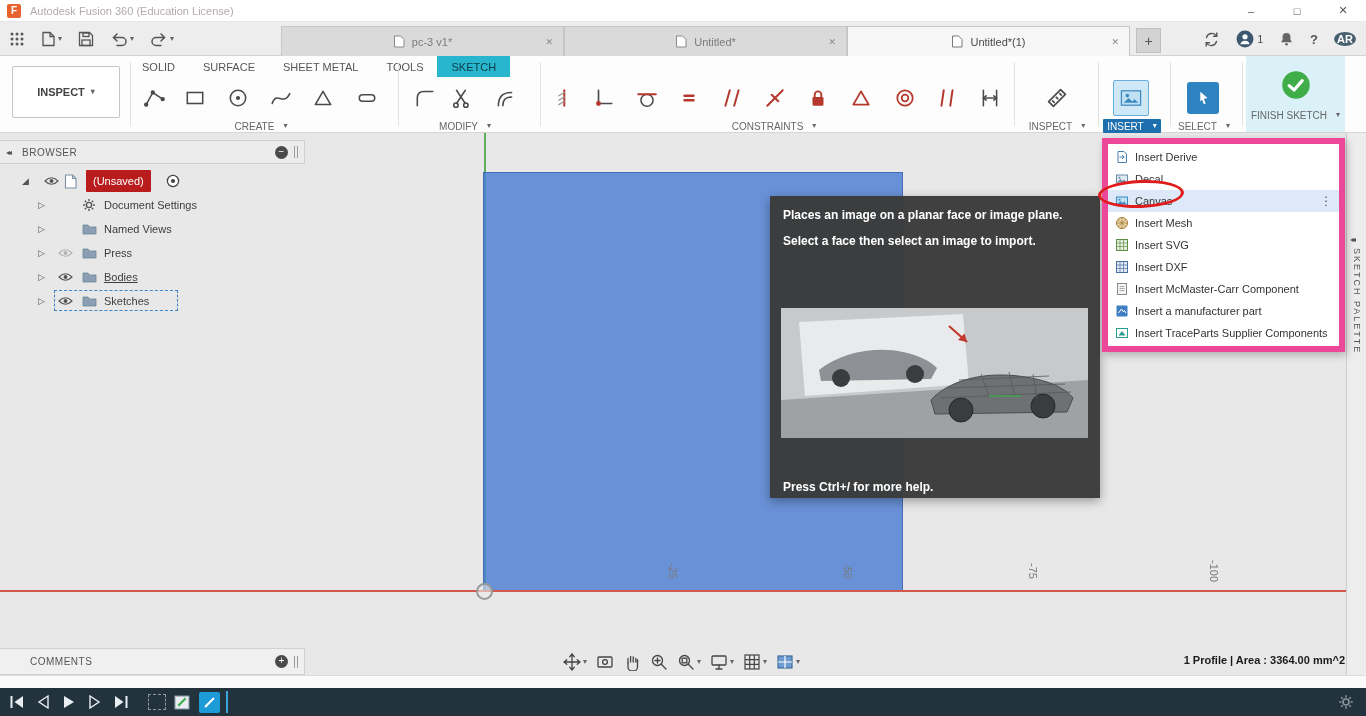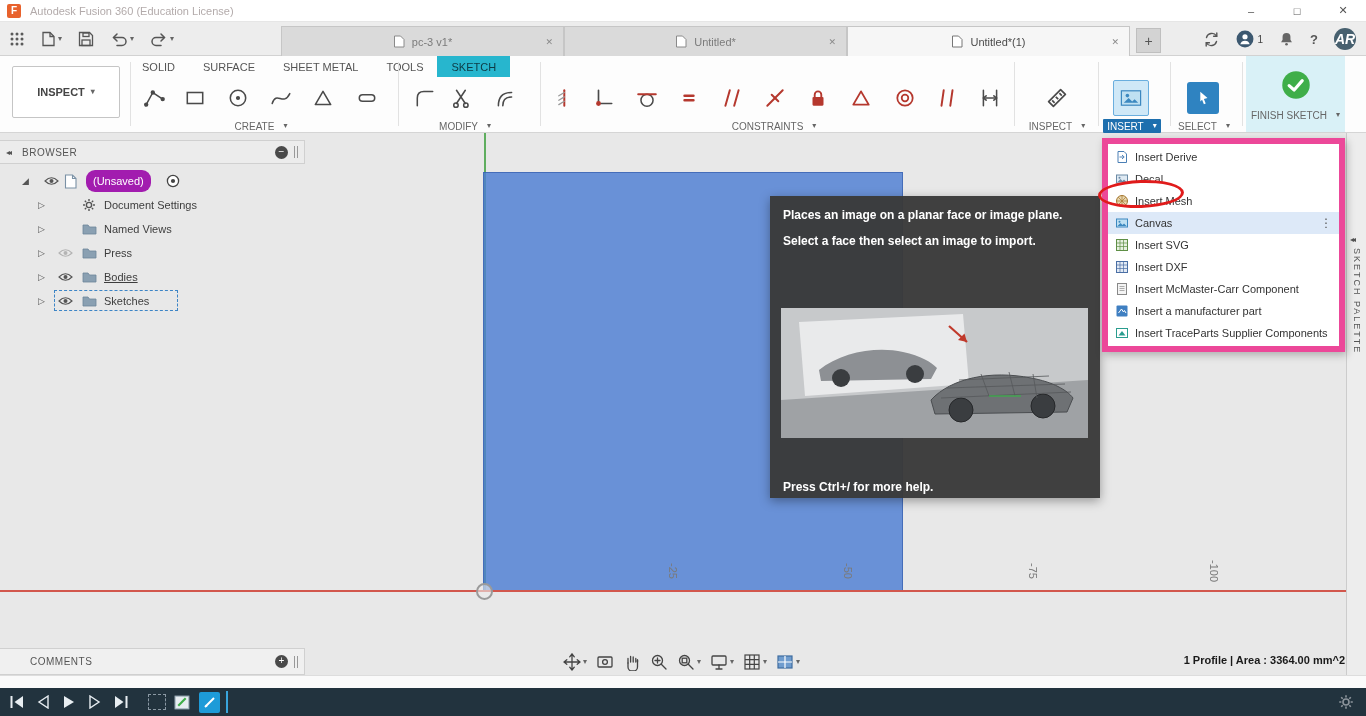--- a/index.html
+++ b/index.html
@@ -21,21 +21,21 @@
   .caret { font-size:8px; color:#666; line-height:1; }
   .doc-tabs { position:absolute; left:281px; top:0; height:34px; display:flex; align-items:flex-end; }
   .doc-tab { width:283px; height:30px; background:#dadada; border:1px solid #c6c6c6; border-bottom:none; display:flex; align-items:center; justify-content:center; gap:7px; font-size:11px; color:#7b7b7b; cursor:pointer; position:relative; }
   .doc-tab.active { background:#f6f6f6; color:#4a4a4a; }
   .doc-tab .close { position:absolute; right:10px; font-size:9px; color:#8a8a8a; cursor:pointer; }
   .newtab { width:25px; height:25px; margin-left:6px; margin-bottom:3px; background:#d3d3d3; border:1px solid #bfbfbf; display:flex; align-items:center; justify-content:center; font-size:14px; color:#555; cursor:pointer; }
   .tb-right { position:absolute; right:10px; top:0; height:34px; display:flex; align-items:center; gap:16px; }
   .presence { display:flex; align-items:center; gap:3px; cursor:pointer; }
   .presence .cnt { font-size:10px; color:#444; }
   .helpq { font-size:13px; color:#555; font-weight:bold; cursor:pointer; }
-  .avatar { width:22px; height:22px; border-radius:50%; background:#47606f; color:#fff; font-size:14px; font-weight:bold; display:flex; align-items:center; justify-content:center; cursor:pointer;font-style:italic; }
+  .avatar { width:22px; height:14px; border-radius:50%; background:#47606f; color:#fff; font-size:11px; font-weight:bold; display:flex; align-items:center; justify-content:center; cursor:pointer; }
 
   
   .ribbon { position:absolute; left:0; top:56px; width:1366px; height:77px; background:#fdfdfd; border-bottom:1px solid #d5d5d5; z-index:30; }
   .design-btn { position:absolute; left:12px; top:10px; width:108px; height:52px; background:#fff; border:1px solid #c5c5c5; border-radius:2px; display:flex; align-items:center; justify-content:center; gap:6px; font-size:11px; color:#444; font-weight:bold; cursor:pointer; }
   .rtabs { position:absolute; left:128px; top:0; height:21px; display:flex;align-items:center; }
   .rtab { padding:0 14px; display:flex; align-items:center; font-size:11px; color:#555; cursor:pointer; height:21px; }
   .rtab.active { background:#27b6ce; color:#0d3a44; }
   .tool { position:absolute; top:24px; width:36px; height:36px; display:flex; align-items:center; justify-content:center; cursor:pointer; border-radius:2px; }
   .tool.sel { background:#cfe8f7; border:1px solid #6aaede; }
   .tool.selbox { background:#2f83c1; border-radius:3px; width:32px; height:32px; top:26px; }
@@ -55,21 +55,21 @@
   
   .browser { position:absolute; left:0; top:140px; width:305px; z-index:10; }
   .bheader { position:relative; height:24px; background:#ececec; border:1px solid #d0d0d0; border-left:none; display:flex; align-items:center; }
   .bheader .coll { font-size:8px; color:#555; letter-spacing:-2px; margin-left:6px; cursor:pointer; }
   .bheader .btitle { margin-left:12px; font-size:10px; color:#555; letter-spacing:0.5px; }
   .badge { width:13px; height:13px; border-radius:50%; background:#4a4a4a; color:#fff; font-size:10px; line-height:12px; text-align:center; cursor:pointer; }
   .handle { width:4px; height:12px; border-left:1px solid #999; border-right:1px solid #999; margin:0 6px; cursor:col-resize; }
   .brow { position:absolute; left:0; width:300px; height:22px; font-size:11px; color:#3d3d3d; cursor:pointer; }
   .brow span { position:absolute; top:0; height:22px; display:flex; align-items:center; }
   .sl-exp { font-size:9px; color:#555; }
-  .chip { background:#a21caf; color:#fff; padding:0 7px; border-radius:9px; }
+  .chip { background:#b91c1c; color:#fff; padding:0 7px; border-radius:1px; }
   .selbox-dash { position:absolute; left:54px; top:150px; width:124px; height:21px; border:1px dashed #3d85c6; pointer-events:none; }
 
   
   .comments { position:absolute; left:0; top:648px; width:305px; height:27px; background:#f0f0f0; border:1px solid #d0d0d0; border-left:none; display:flex; align-items:center; z-index:10; }
   .comments .ctext { margin-left:30px; font-size:10px; color:#555; letter-spacing:0.5px; }
   .comments .right { margin-left:auto; display:flex; align-items:center; }
 
   
   .navbar { position:absolute; left:563px; top:650px; height:24px; display:flex; align-items:center; gap:9px; z-index:10; }
   .nav-item { display:flex; align-items:center; gap:2px; cursor:pointer; }
@@ -704,35 +704,35 @@
       <span>Insert Derive</span>
     </div>
     <div class="item">
       <svg width="14" height="14" viewBox="0 0 14 14">
           <rect x="1.5" y="3" width="11" height="8" fill="#dfeaf3" stroke="#6b8aa5"></rect>
           <circle cx="4.5" cy="5.7" r="1" fill="#6b8aa5"></circle>
           <path d="M2.5 10 l3 -3 2 2 1.5 -1.5 2.5 2.5 z" fill="#6b8aa5"></path>
         </svg>
       <span>Decal</span>
     </div>
-    <div class="item">
-      <svg width="14" height="14" viewBox="0 0 14 14">
-          <circle cx="7" cy="7" r="5.5" fill="#e8d7b0" stroke="#a5772e"></circle>
-          <path d="M1.5 7 h11 M7 1.5 v11 M3.2 3.2 l7.6 7.6 M10.8 3.2 l-7.6 7.6" stroke="#a5772e" stroke-width="0.7" fill="none"></path>
-        </svg>
-      <span>Insert Mesh</span>
-    </div>
     <div class="item hl">
       <svg width="14" height="14" viewBox="0 0 14 14">
           <rect x="1.5" y="3" width="11" height="8" fill="#bfe0f2" stroke="#3c88c0"></rect>
           <circle cx="4.5" cy="5.7" r="1" fill="#3c88c0"></circle>
           <path d="M2.5 10 l3 -3 2 2 1.5 -1.5 2.5 2.5 z" fill="#3c88c0"></path>
         </svg>
       <span>Canvas</span>
       <span class="kebab">⋮</span>
+    </div>
+    <div class="item">
+      <svg width="14" height="14" viewBox="0 0 14 14">
+          <circle cx="7" cy="7" r="5.5" fill="#e8d7b0" stroke="#a5772e"></circle>
+          <path d="M1.5 7 h11 M7 1.5 v11 M3.2 3.2 l7.6 7.6 M10.8 3.2 l-7.6 7.6" stroke="#a5772e" stroke-width="0.7" fill="none"></path>
+        </svg>
+      <span>Insert Mesh</span>
     </div>
     <div class="item">
       <svg width="14" height="14" viewBox="0 0 14 14">
           <rect x="1.5" y="1.5" width="11" height="11" fill="#e7f0e0" stroke="#5f8f46"></rect>
           <path d="M1.5 5 h11 M1.5 8.5 h11 M5 1.5 v11 M8.5 1.5 v11" stroke="#5f8f46" stroke-width="0.7"></path>
         </svg>
       <span>Insert SVG</span>
     </div>
     <div class="item">
       <svg width="14" height="14" viewBox="0 0 14 14">

